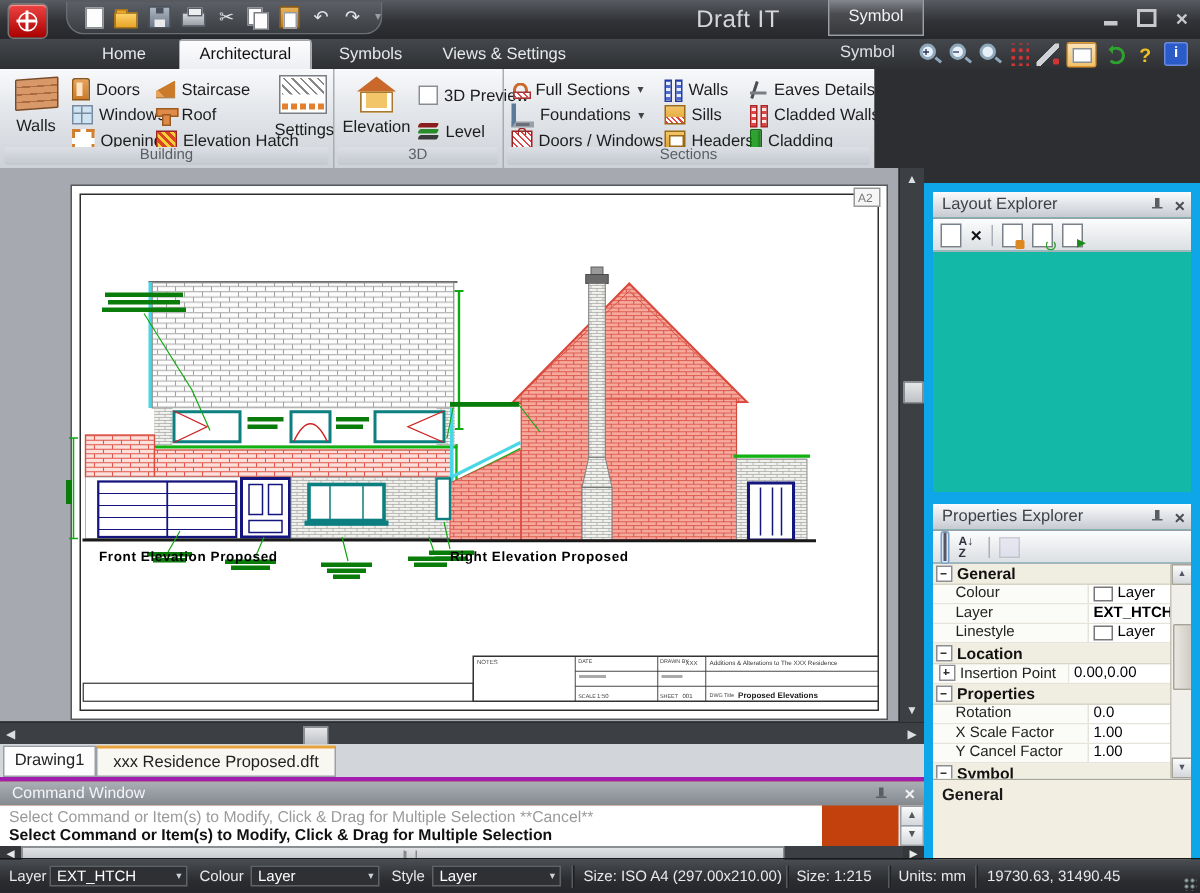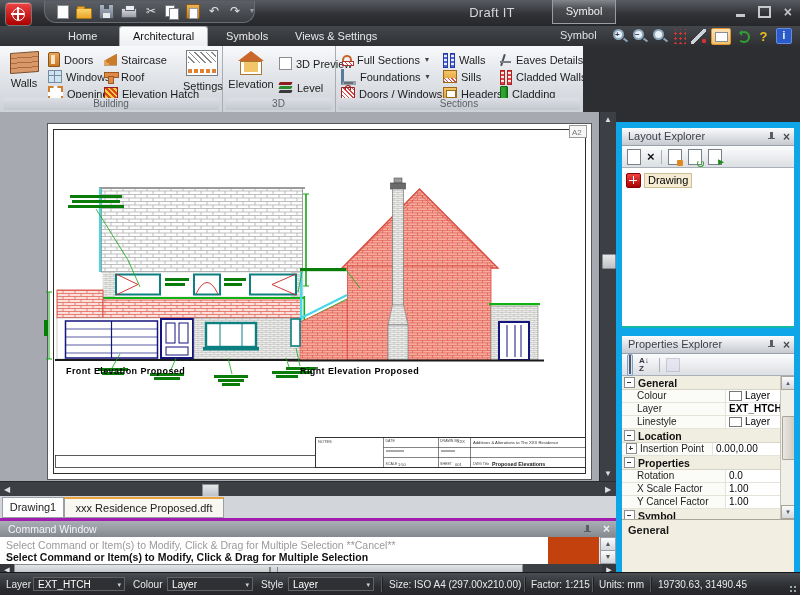--- a/index.html
+++ b/index.html
@@ -24,21 +24,21 @@
   .qi.floppy{background:linear-gradient(#aeb6c2,#6f7988);border:1px solid #4a525e;border-radius:1px}
   .qi.floppy::after{content:"";position:absolute;left:3px;bottom:0;width:7px;height:5px;background:#e8eaec}
   .qi.floppy::before{content:"";position:absolute;left:4px;top:0;width:5px;height:4px;background:#4a525e}
   .qi.print{background:linear-gradient(#d8dade,#9a9ea6);border:1px solid #5a5e66;height:8px;margin-top:3px;width:14px;border-radius:1px}
   .qi.print::before{content:"";position:absolute;left:3px;top:-4px;width:8px;height:4px;background:#eceef0;border:1px solid #5a5e66}
   .qi.copy{width:14px}
   .qi.copy::before,.qi.copy::after{content:"";position:absolute;width:8px;height:10px;background:#fdfdfd;border:1px solid #7a7d83}
   .qi.copy::before{left:0;top:0}.qi.copy::after{left:4px;top:3px}
   .qi.paste{width:12px;background:linear-gradient(#e8b45a,#c07a1a);border:1px solid #8a5810;border-radius:1px}
   .qi.paste::after{content:"";position:absolute;left:2px;top:3px;width:7px;height:9px;background:#fdfdfd;border:1px solid #9a9da3}
-  #apptitle{left:492px;top:5px;transform:translateX(-50%);color:#d4d6da;font-size:13px;letter-spacing:.3px}
+  #apptitle{left:492px;top:5px;transform:translateX(-50%);color:#d4d6da;font-size:16px;letter-spacing:.3px}
   #ctxtab{left:552px;top:0;width:62px;height:23px;background:linear-gradient(#84878d,#4a4c50 40%,#37393d);border:1px solid #9a9da3;border-top:none;color:#f0f1f3;font-size:11px;text-align:center;line-height:22px}
   #winbtns{right:8px;top:6px;display:flex;gap:13px;align-items:center}
   #winbtns .minb{width:9px;height:3px;background:#c6c8cc;margin-top:7px}
   #winbtns .maxb{width:9px;height:8px;border:2px solid #c6c8cc}
   #winbtns .closeb{color:#c6c8cc;font-size:14px;font-weight:bold;line-height:12px}
 
   
   #tabrow{left:0;top:26px;width:800px;height:20px;background:linear-gradient(#44474c,#2e3033)}
   .rtab{position:absolute;top:0;height:20px;line-height:20px;padding:0 13px;font-size:11px;color:#e6e8ea}
   .rtab.active{background:linear-gradient(#fdfdfe,#eceef1);color:#111;border-radius:3px 3px 0 0;border:1px solid #a8adb4;border-bottom:none;line-height:19px}
@@ -542,26 +542,20 @@
   <div class="ptoolbar">
     <span class="lpico"></span>
     <span class="delx">×</span>
     <span class="tbdiv"></span>
     <span class="lpico exp"></span>
     <span class="lpico ref"></span>
     <span class="lpico">
         <span class="bdg" style="color:#1a8a1a">▶</span>
       </span>
   </div>
-  <div id="layoutlist">
-    <div id="layoutitem">
-      <span class="redico"></span>
-      <span class="selbadge">Drawing</span>
-    </div>
-  </div>
 </div>
 
 <div class="panel" style="top:330px;height:241px">
   <div class="ptitle nosel">
     <span>Properties Explorer</span>
     <span class="pin"></span>
     <span class="pclose">×</span>
   </div>
   <div class="ptoolbar">
     <span class="catbtn"><span class="catico"></span></span>
@@ -634,19 +628,19 @@
 <div class="abs" id="statusbar">
   <span class="sblab nosel" style="left:6px">Layer</span>
   <span class="sbcombo nosel" style="left:33px;width:92px"><span>EXT_HTCH</span><span class="da">▾</span></span>
   <span class="sblab nosel" style="left:133px">Colour</span>
   <span class="sbcombo nosel" style="left:167px;width:86px"><span>Layer</span><span class="da">▾</span></span>
   <span class="sblab nosel" style="left:261px">Style</span>
   <span class="sbcombo nosel" style="left:288px;width:86px"><span>Layer</span><span class="da">▾</span></span>
   <span class="sbsep" style="left:381px"></span>
   <span class="sblab nosel" style="left:389px">Size: ISO A4 (297.00x210.00)</span>
   <span class="sbsep" style="left:524px"></span>
-  <span class="sblab nosel" style="left:531px">Factor: 1:215</span>
+  <span class="sblab nosel" style="left:531px">Size: 1:215</span>
   <span class="sbsep" style="left:592px"></span>
   <span class="sblab nosel" style="left:599px">Units: mm</span>
   <span class="sbsep" style="left:650px"></span>
   <span class="sblab nosel" style="left:658px">19730.63, 31490.45</span>
   <span id="grip"></span>
 </div>
 
 </body></html>

